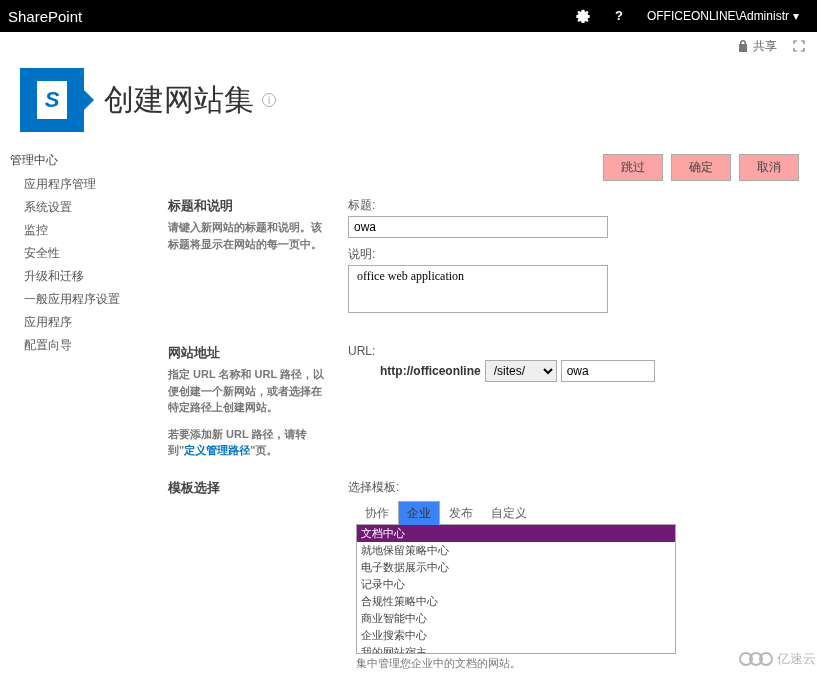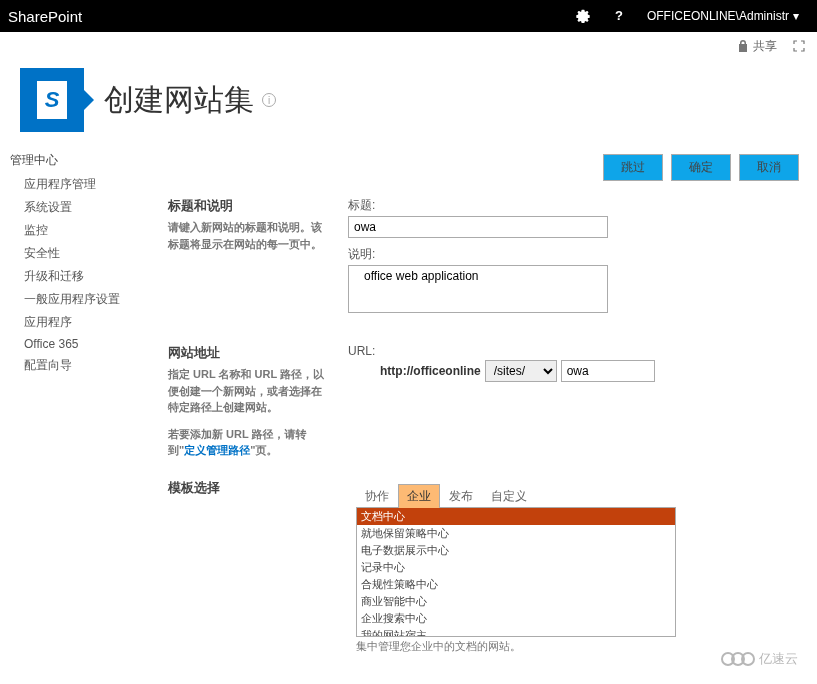--- a/index.html
+++ b/index.html
@@ -27,48 +27,48 @@
   
   
   .layout { display: flex; padding: 0 8px; }
   .sidebar { width: 140px; padding: 0 8px 0 0; }
   .sidebar .root { color: #444; padding: 4px 2px; font-size:12px;}
   .sidebar .item { color: #555; padding: 3px 2px 3px 16px; font-size: 12px; cursor: pointer; }
   
   .content { flex: 1; padding: 0 10px 20px 20px; }
   
   .button-row { display: flex; justify-content: flex-end; gap: 8px; padding: 6px 0 16px 0; }
-  .btn { min-width: 60px; padding: 4px 14px; border: 1px solid #ababab; background: #0ea5e9; font-size: 12px; cursor: pointer; color:#444;}
+  .btn { min-width: 60px; padding: 4px 14px; border: 1px solid #ababab; background: #fca5a5; font-size: 12px; cursor: pointer; color:#444;}
   
   .section { display: flex; margin-bottom: 20px; }
   .section-left { width: 180px; padding-right: 16px; }
   .section-left h3 { font-size: 13px; font-weight: 700; color: #444; margin-bottom: 4px; }
   .section-left p { font-size: 11px; color: #777; line-height: 1.5; font-weight: bold; }
   .section-left a { color: #0072c6; cursor:pointer;}
   .section-right { flex: 1; }
   
   .field-row { margin-bottom: 8px; }
   .field-label { font-size: 12px; color: #555; margin-bottom: 2px; display:block;}
   .text-input { width: 260px; padding: 3px 5px; border: 1px solid #ababab; font-size: 12px; font-family: inherit;}
-  .textarea { width: 260px; height: 48px; padding: 3px 15px; border: 1px solid #ababab; font-size: 12px; font-family: Liberation Sans, sans-serif; resize:none;}
+  .textarea { width: 260px; height: 48px; padding: 3px 8px; border: 1px solid #ababab; font-size: 12px; font-family: Liberation Serif, serif; resize:none;}
   
   .url-row { display:flex; align-items:center; gap:4px; padding-left:8px;margin-left:24px;}
   .url-prefix { font-weight:bold; font-size:12px; color:#333;}
   .select { padding: 2px 4px; border:1px solid #ababab; font-size:12px; font-family:inherit; width:72px;}
   .url-input { width:94px; padding:3px 5px; border:1px solid #ababab; font-size:12px;}
   
   .tabs { display:flex; border-bottom: 0; margin: 4px 0 0 8px;}
   .tab { padding: 3px 8px; font-size:12px; color:#666; cursor:pointer; border:1px solid transparent; border-bottom:none; position:relative; top:1px;}
-  .tab.active { border-color:#ababab; background:#fdba74; color:#333;}
+  .tab.active { border-color:#ababab; background:#3b82f6; color:#333;}
   .template-list { margin-left:8px; width: 320px; height: 130px; border:1px solid #ababab; overflow-y:scroll; font-size:11px;}
   .template-list .opt { padding: 1px 4px; cursor:pointer; }
-  .template-list .opt.selected { background:#c2410c; color:#fff;}
+  .template-list .opt.selected { background:#701a75; color:#fff;}
   .template-desc { margin-left:8px; font-size:11px; color:#777; padding-top:2px;}
   
-  .watermark { position:fixed; right:19px; bottom:16px; opacity:0.6; display:flex; align-items:center; gap:4px; color:#888; font-size:13px;}
+  .watermark { position:fixed; right:1px; bottom:16px; opacity:0.6; display:flex; align-items:center; gap:4px; color:#888; font-size:13px;}
   .watermark .circles { display:flex;}
   .watermark .c { width:14px; height:14px; border:2px solid #888; border-radius:50%; margin-left:-4px;}
 </style>
 </head>
 <body>
 
 <div class="topbar">
   <div class="brand">SharePoint</div>
   <div class="spacer"></div>
   <div class="icon-btn">
@@ -116,21 +116,20 @@
 
   <div class="sidebar">
     <div class="root">管理中心</div>
     <div class="item">应用程序管理</div>
     <div class="item">系统设置</div>
     <div class="item">监控</div>
     <div class="item">安全性</div>
     <div class="item">升级和迁移</div>
     <div class="item">一般应用程序设置</div>
     <div class="item">应用程序</div>
-    <div class="item">Office 365</div>
     <div class="item">配置向导</div>
   </div>
 
   <div class="content">
 
     <div class="button-row">
       <button class="btn">跳过</button>
       <button class="btn">确定</button>
       <button class="btn">取消</button>
     </div>
@@ -170,20 +169,21 @@
           <input class="url-input" type="text" value="owa" style="">
         </div>
       </div>
     </div>
 
     <div class="section">
       <div class="section-left">
         <h3>模板选择</h3>
       </div>
       <div class="section-right">
+        <label class="field-label">选择模板:</label>
         <div class="tabs">
           <div class="tab">协作</div>
           <div class="tab active">企业</div>
           <div class="tab">发布</div>
           <div class="tab">自定义</div>
         </div>
         <div class="template-list">
           <div class="opt selected">文档中心</div>
           <div class="opt">就地保留策略中心</div>
           <div class="opt">电子数据展示中心</div>

